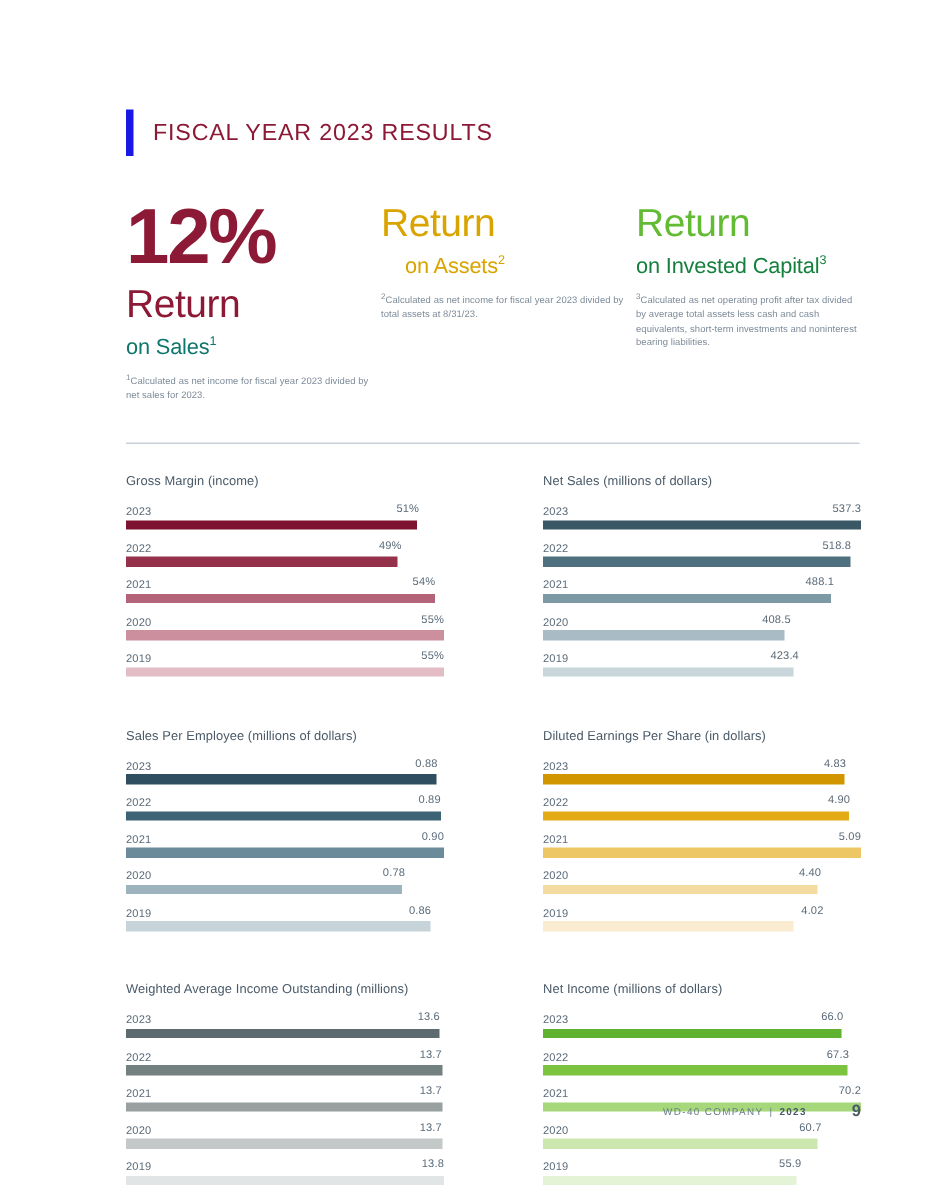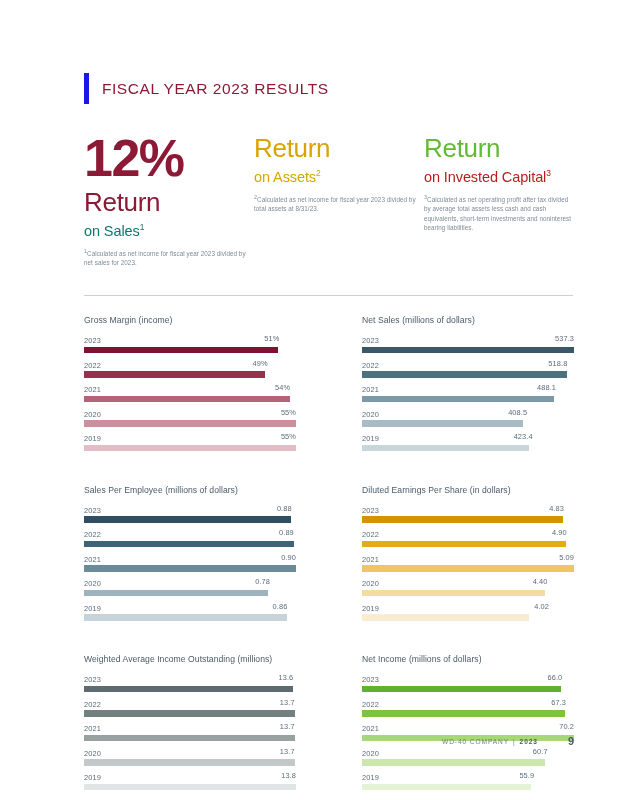--- a/index.html
+++ b/index.html
@@ -186,26 +186,26 @@
 
   <div class="stats">
       <div class="stat stat-1">
         <div class="stat-pct">12%</div>
         <div class="stat-return" style="color: rgb(140, 25, 53);">Return</div>
         <div class="stat-sub" style="color: #0f766e;"><span>on Sales</span><sup>1</sup></div>
         <div class="stat-note"><sup>1</sup><span>Calculated as net income for fiscal year 2023 divided by net sales for 2023.</span></div>
       </div>
       <div class="stat stat-2">
         <div class="stat-return" style="color: rgb(217, 164, 0);">Return</div>
-        <div class="stat-sub" style="color: rgb(217, 164, 0);"><span>on Assets</span><sup>2</sup></div>
+        <div class="stat-sub" style="color: rgb(217, 164, 0); margin-left: 16px;"><span>on Assets</span><sup>2</sup></div>
         <div class="stat-note"><sup>2</sup><span>Calculated as net income for fiscal year 2023 divided by total assets at 8/31/23.</span></div>
       </div>
       <div class="stat stat-3">
         <div class="stat-return" style="color: rgb(99, 187, 52);">Return</div>
-        <div class="stat-sub" style="color: #b91c1c;"><span>on Invested Capital</span><sup>3</sup></div>
+        <div class="stat-sub" style="color: #15803d;"><span>on Invested Capital</span><sup>3</sup></div>
         <div class="stat-note"><sup>3</sup><span>Calculated as net operating profit after tax divided by average total assets less cash and cash equivalents, short-term investments and noninterest bearing liabilities.</span></div>
       </div>
     </div>
 
   <div class="divider"></div>
 
   <div class="charts">
       <div class="chart">
         <div class="chart-title">Gross Margin (income)</div>
         <div class="bar-row">

